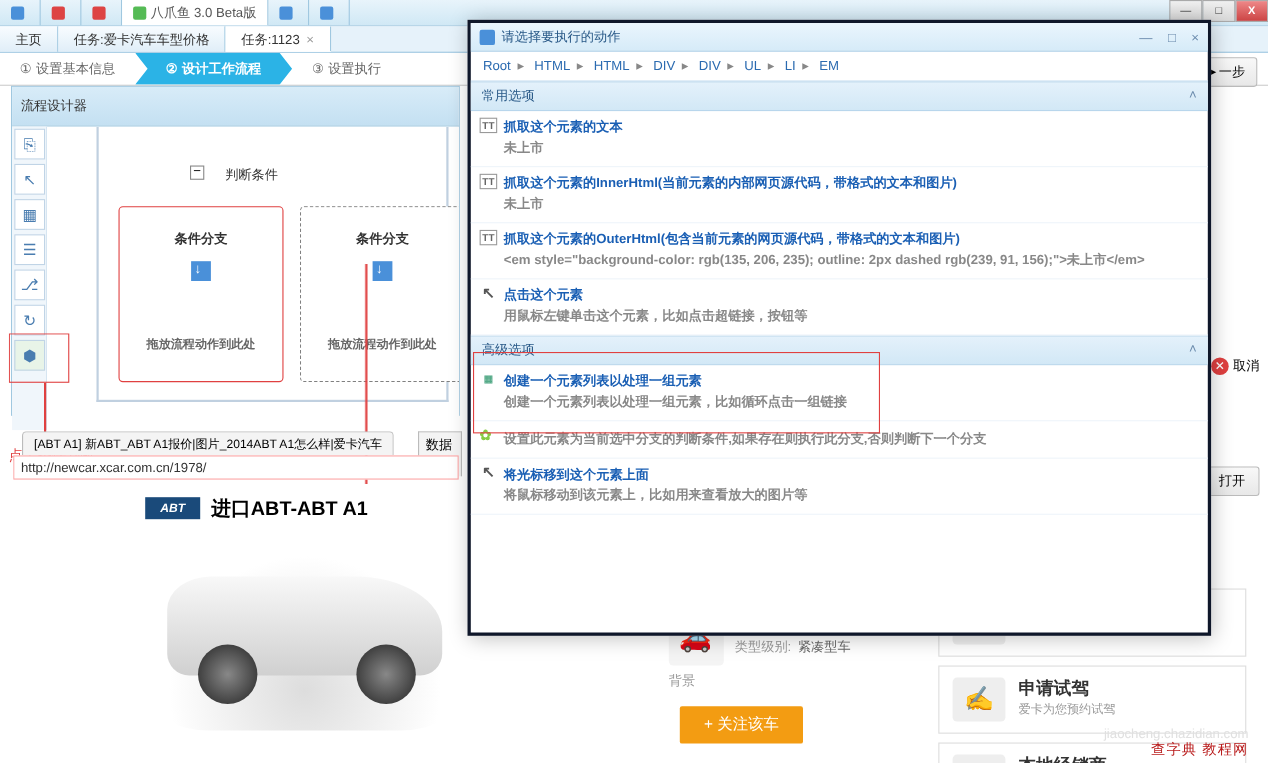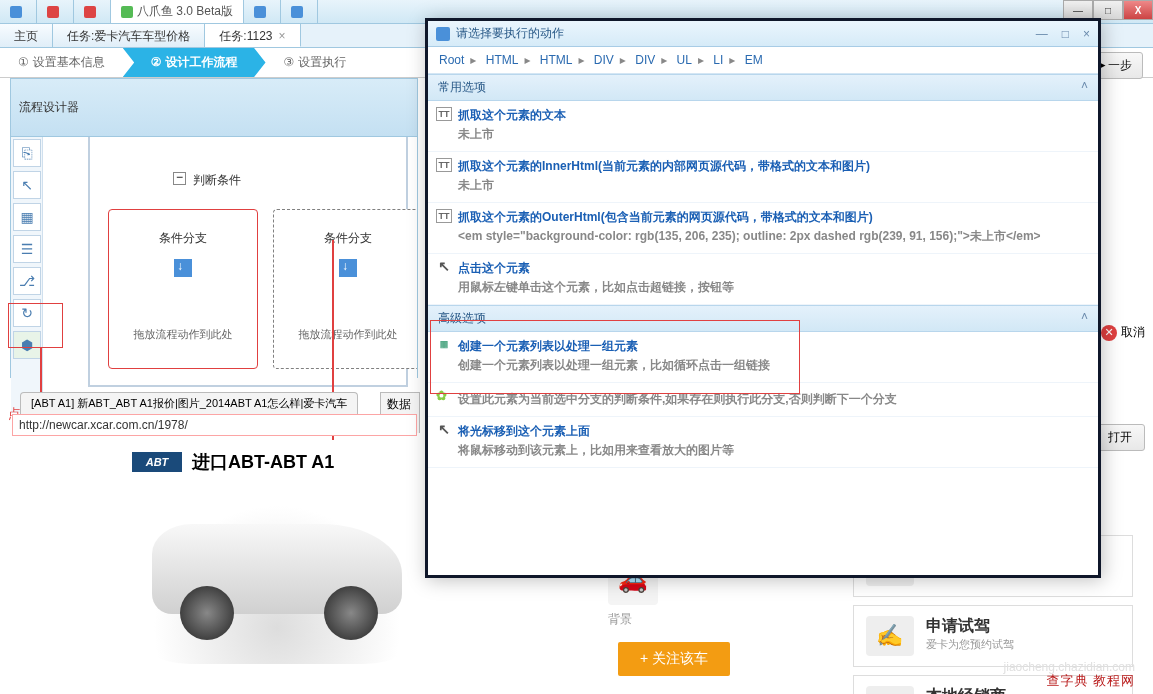--- a/index.html
+++ b/index.html
@@ -27,28 +27,28 @@
 .step.n2 { background: #2bb3e6; color: #fff; font-weight: bold; clip-path: polygon(0 0, 92% 0, 100% 50%, 92% 100%, 0 100%, 8% 50%); padding: 6px 28px; }
 .step.n2::before { content: "②"; margin-right: 4px; }
 .step.n3::before { content: "③"; margin-right: 4px; }
 .right-btn { position: absolute; right: 10px; top: 52px; padding: 4px 10px; background: linear-gradient(#f8f8f8,#e8e8e8); border: 1px solid #bbb; border-radius: 3px; }
 .cancel-btn { position: absolute; right: 8px; top: 324px; display: flex; align-items: center; gap: 4px; }
 .cancel-btn .ico { width: 16px; height: 16px; background: #e04040; border-radius: 50%; color: #fff; display: flex; align-items: center; justify-content: center; font-size: 11px; }
 .open-btn { position: absolute; right: 8px; top: 424px; padding: 4px 12px; background: linear-gradient(#f8f8f8,#e8e8e8); border: 1px solid #bbb; border-radius: 3px; }
 
 
 .designer-panel { position: absolute; left: 10px; top: 78px; width: 408px; height: 300px; border: 1px solid #a0c8e0; }
-.designer-title { background: linear-gradient(#d8ecf8, #c4e0f2); padding: 20px 8px; color: #333; border-bottom: 1px solid #a0c8e0; }
+.designer-title { background: linear-gradient(#d8ecf8, #c4e0f2); padding: 9px 8px; color: #333; border-bottom: 1px solid #a0c8e0; }
 .designer-body { display: flex; height: calc(100% - 22px); }
 .toolbar { width: 32px; background: #f0f6fb; border-right: 1px solid #d0e0ee; display: flex; flex-direction: column; }
 .toolbar .tbtn { width: 28px; height: 28px; margin: 2px; border: 1px solid #c0d4e6; background: #fff; display: flex; align-items: center; justify-content: center; font-size: 14px; color: #4a7db0; }
 .canvas { flex: 1; background: #fff; position: relative; overflow: auto; }
-.flow-box { position: absolute; border: 2px solid #c0d0e0; border-radius: 4px; text-align: center; color: #333; background: #fff; }
+.flow-box { position: absolute; border: 2px solid #c0d0e0; border-radius: 4px; text-align: center; color: #333; background: #fff; font-weight: bold; }
 .outer-box { left: 45px; top: 0; width: 320px; height: 250px; border-top: none; border-radius: 0; }
-.cond-label { position: absolute; left: 150px; top: 35px; color: #333; }
+.cond-label { position: absolute; left: 162px; top: 35px; color: #333; }
 .cond-handle { position: absolute; left: 130px; top: 35px; width: 13px; height: 13px; border: 1px solid #888; background: #fff; }
 .cond-handle::before { content: "−"; position: absolute; left: 2px; top: -3px; }
 .branch-box { left: 65px; top: 72px; width: 150px; height: 160px; border: 1px solid #e04040; }
 .branch-box2 { left: 230px; top: 72px; width: 150px; height: 160px; border: 1px dashed #808080; overflow: hidden; }
 .branch-title { padding: 20px 0 8px; }
 .arrow-down { width: 18px; height: 18px; margin: 4px auto; background: #4a90d9; position: relative; }
 .arrow-down::after { content: "↓"; color: #fff; position: absolute; left: 3px; top: 0; }
 .drop-text { color: #666; padding: 6px; font-size: 11px; margin-top: 44px; }
 .red-box-judge { position: absolute; left: 8px; top: 303px; width: 55px; height: 45px; border: 1px solid #e04040; }
 .red-anno1 { position: absolute; left: 8px; top: 405px; color: #e04040; font-size: 13px; }
@@ -210,20 +210,30 @@
   </div>
   <div class="car-img">
     <div class="car-body"></div>
     <div class="wheel w1"></div>
       <div class="wheel w2"></div>
   </div>
 </div>
 <div class="info-block">
   <div style="display:flex">
     <div class="bg-icon">🚗</div>
+    <div>
+      <div class="info-row">
+          <span class="lab">生产方式:</span>
+          <span>进口</span>
+        </div>
+      <div class="info-row">
+          <span class="lab">类型级别:</span>
+          <span>紧凑型车</span>
+        </div>
+    </div>
   </div>
   <div style="clear:both;color:#999;margin-top:6px">背景</div>
 </div>
 <div class="follow-btn">+ 关注该车</div>
 <div class="right-cards">
   <div class="card">
     <div class="cicon">🏷</div>
     <div>
         <div class="cs">爱卡能提供最真实的价</div>
       </div>

